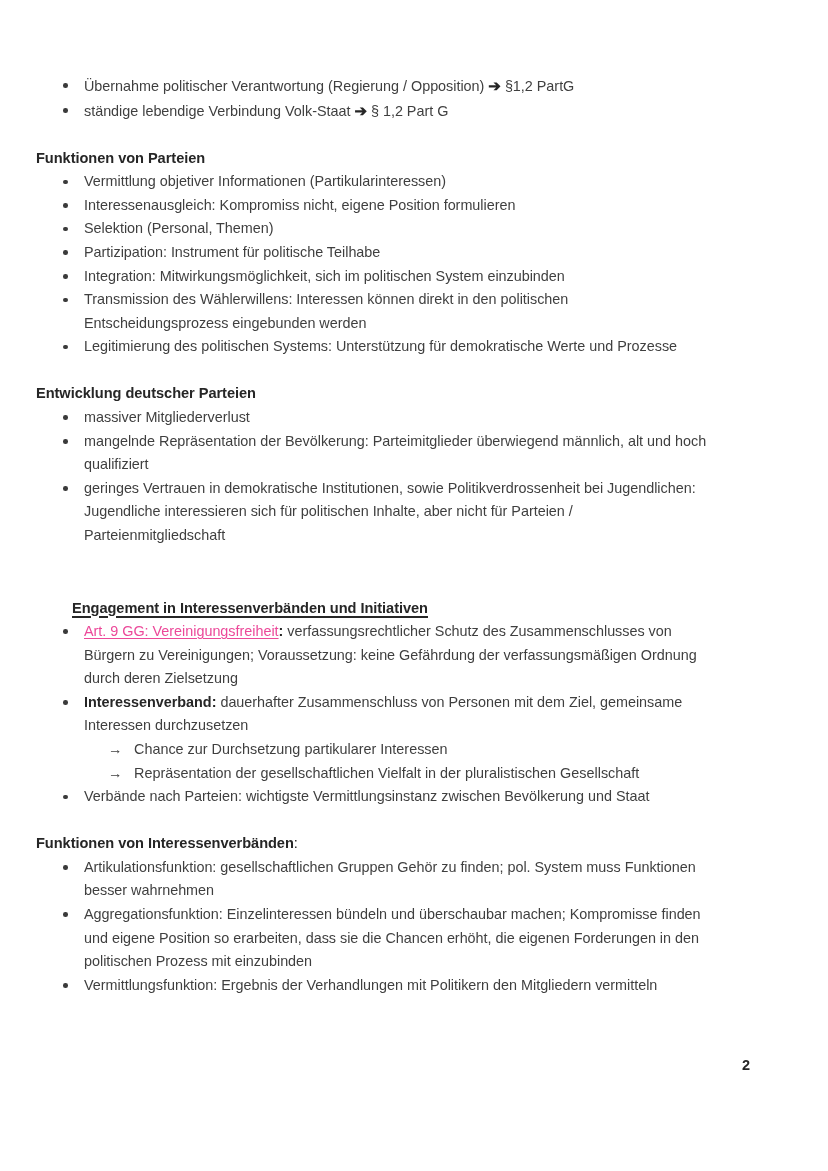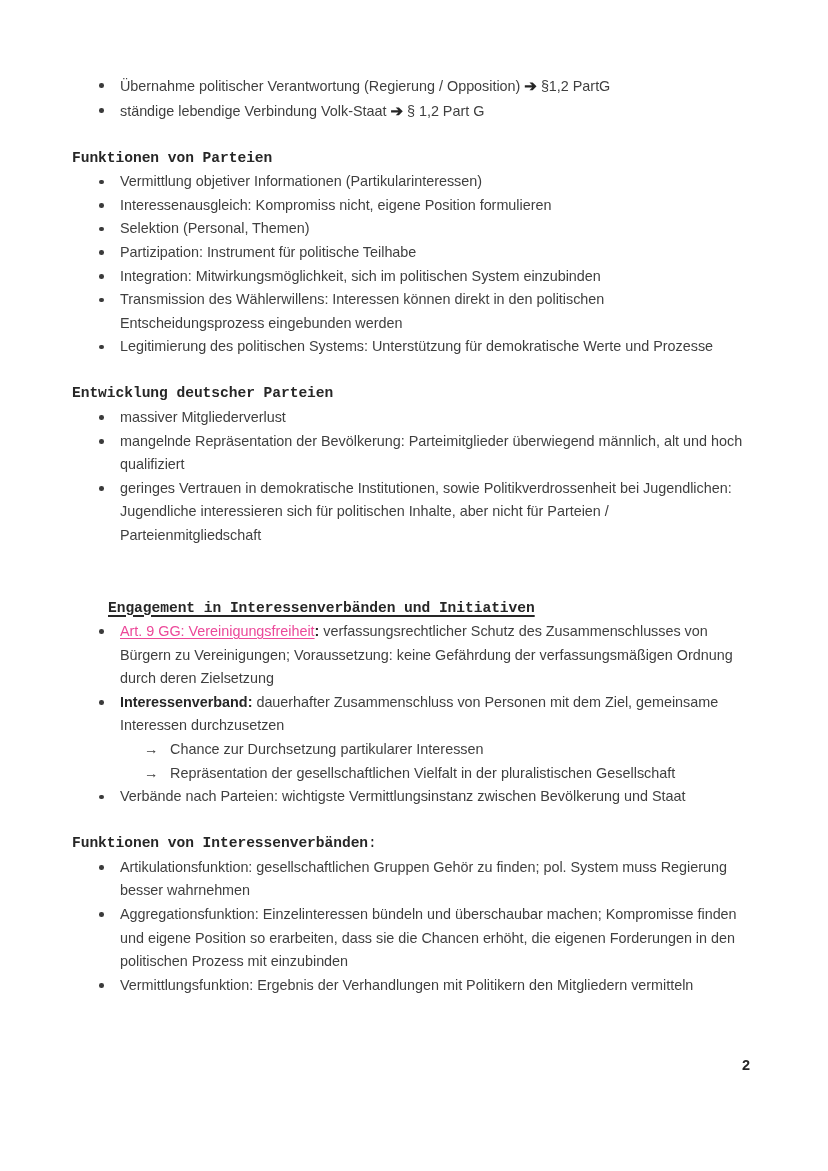--- a/index.html
+++ b/index.html
@@ -14,37 +14,36 @@
     font-family: "Liberation Sans", sans-serif;
     color: #3a3a3a;
     -webkit-font-smoothing: antialiased;
   }
   .page {
     position: absolute;
     left: 0; top: 0;
     width: 828px;
     height: 1109px;
     box-sizing: border-box;
-    padding: 74px 78px 40px 72px;
+    padding: 74px 78px 40px 36px;
     overflow: hidden;
   }
   .content {
     width: 672px;
   }
 
   
   h2.section-heading {
     font-size: 14.6px;
     font-weight: bold;
     color: #262626;
     margin: 0;
     padding: 0;
     line-height: 23.5px;
     letter-spacing: -0.05px;
-    font-family: Liberation Mono, monospace;
   }
   h2.section-heading .colon {
     font-weight: normal;
   }
   h2.section-heading.underlined {
     text-decoration: underline;
     text-underline-offset: 2.5px;
     text-decoration-thickness: 1.6px;
     margin-left: 36px;
   }
@@ -181,21 +180,21 @@
       <li class="sub-item"><span class="arrow">→</span><span>Repräsentation der gesellschaftlichen Vielfalt in der pluralistischen Gesellschaft</span></li>
     </ul>
     <ul class="bullets">
       <li class="bullet"><span class="dot"></span><span>Verbände nach Parteien: wichtigste Vermittlungsinstanz zwischen Bevölkerung und Staat</span></li>
     </ul>
 
     <div class="gap-sm"></div>
 
     <h2 class="section-heading"><span>Funktionen von Interessenverbänden</span><span class="colon">:</span></h2>
     <ul class="bullets">
-      <li class="bullet"><span class="dot"></span><span>Artikulationsfunktion: gesellschaftlichen Gruppen Gehör zu finden; pol. System muss Regierung besser wahrnehmen</span></li>
+      <li class="bullet"><span class="dot"></span><span>Artikulationsfunktion: gesellschaftlichen Gruppen Gehör zu finden; pol. System muss Funktionen besser wahrnehmen</span></li>
       <li class="bullet"><span class="dot"></span><span>Aggregationsfunktion: Einzelinteressen bündeln und überschaubar machen; Kompromisse finden und eigene Position so erarbeiten, dass sie die Chancen erhöht, die eigenen Forderungen in den politischen Prozess mit einzubinden</span></li>
       <li class="bullet"><span class="dot"></span><span>Vermittlungsfunktion: Ergebnis der Verhandlungen mit Politikern den Mitgliedern vermitteln</span></li>
     </ul>
 
   </div>
 
   <div class="page-number">2</div>
 </div>
 
 </body></html>

